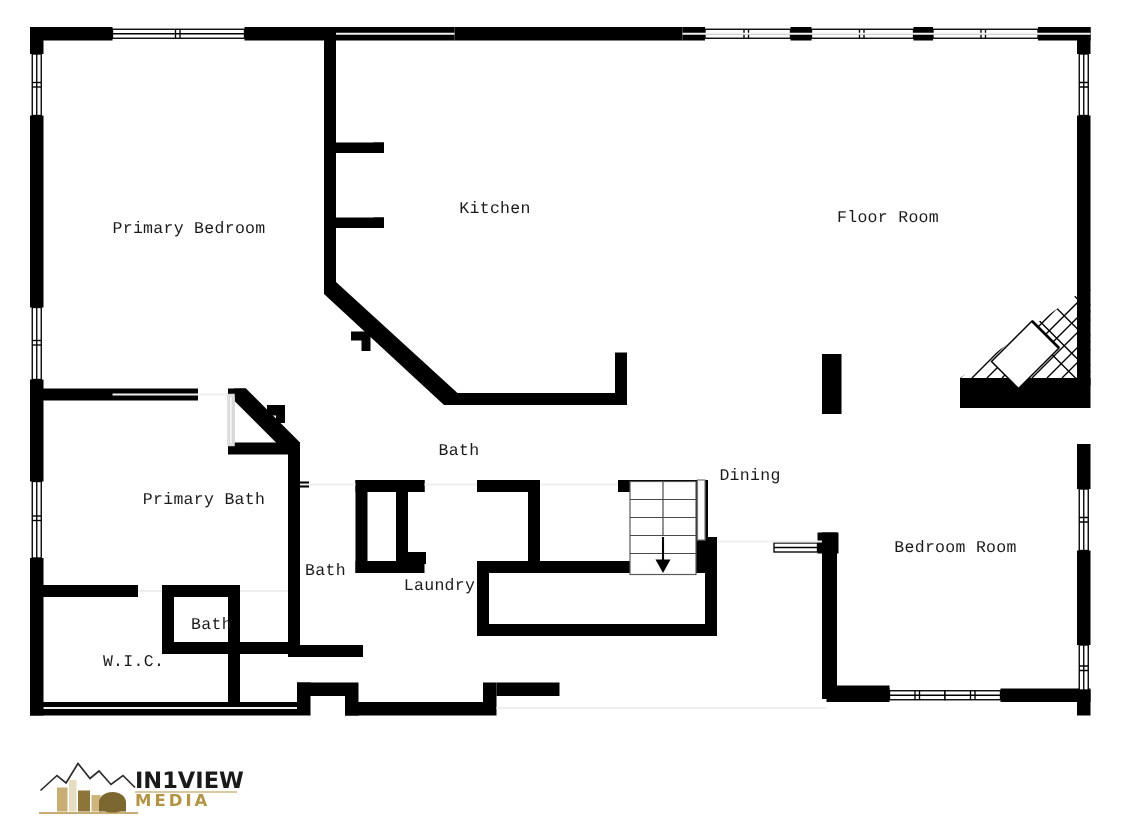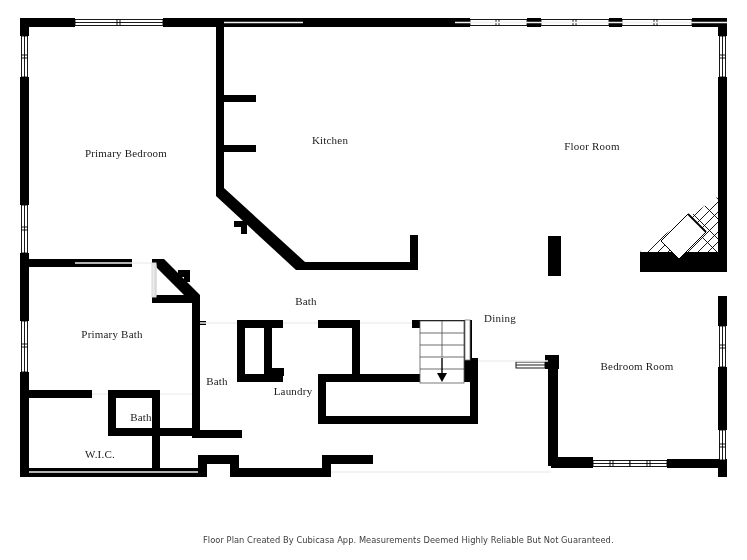--- a/index.html
+++ b/index.html
@@ -20,21 +20,21 @@
     background: #ffffff;
   }
   #floorplan-svg {
     position: absolute;
     left: 0; top: 0;
     width: 747px; height: 560px;
     display: block;
   }
   .room-label {
     position: absolute;
-    font-family: Liberation Serif, serif;
+    font-family: Liberation Mono, monospace;
     font-size: 11px;
     color: #1b1b1b;
     white-space: nowrap;
     transform: translate(-50%, -50%);
     letter-spacing: 0.2px;
     pointer-events: none;
   }
   
   #footer-note {
     position: absolute;
@@ -321,24 +321,43 @@
       <rect x="465" y="320" width="5" height="40" fill="#ffffff" stroke="#777" stroke-width="0.8"></rect>
     </g>
 
   </svg>
 
   <div class="room-label" style="left:126px; top:153px;">Primary Bedroom</div>
   <div class="room-label" style="left:330px; top:140px;">Kitchen</div>
   <div class="room-label" style="left:592px; top:146px;">Floor Room</div>
   <div class="room-label" style="left:306px; top:301px;">Bath</div>
   <div class="room-label" style="left:500px; top:318px;">Dining</div>
-  <div class="room-label" style="left:112px; top:334px;">Primary Bath</div>
+  <div class="room-label" style="left:136px; top:334px;">Primary Bath</div>
   <div class="room-label" style="left:217px; top:381px;">Bath</div>
   <div class="room-label" style="left:141px; top:417px;">Bath</div>
   <div class="room-label" style="left:293px; top:391px;">Laundry</div>
-  <div class="room-label" style="left:100px;  top:442px;margin-top:12px;">W.I.C.</div>
+  <div class="room-label" style="left:89px;  top:442px;">W.I.C.</div>
   <div class="room-label" style="left:637px; top:366px;">Bedroom Room</div>
 
-
-
-  <div id="footer-note">Floor Plan Created By Cubicasa App. Measurements Deemed Highly Reliable But Not Guaranteed.</div>
+  <div id="logo-block">
+    <svg viewBox="0 0 140 45" width="140" height="45">
+
+      <polyline points="5,24 16,14 22,19 30,6 38,16 44,11 52,20 60,14 68,22" fill="none" stroke="#2b2b2b" stroke-width="1.1"></polyline>
+
+      <rect x="16" y="22" width="7" height="16" fill="#c8ae74"></rect>
+      <rect x="24" y="17" width="5" height="21" fill="#e6dcc2"></rect>
+      <rect x="30" y="24" width="8" height="14" fill="#8d7438"></rect>
+      <rect x="39" y="27" width="6" height="11" fill="#cdb478"></rect>
+
+      <ellipse cx="53" cy="32" rx="9" ry="7" fill="#7d6730"></ellipse>
+      <rect x="44" y="32" width="18" height="6" fill="#7d6730"></rect>
+
+      <line x1="4" y1="39" x2="70" y2="39" fill="none" stroke="#b39344" stroke-width="1"></line>
+
+      <text x="68" y="22" font-family="DejaVu Sans, Liberation Sans, sans-serif" font-size="15" font-weight="bold" fill="#1a1a1a">IN1VIEW</text>
+      <text x="68" y="34" font-family="DejaVu Sans, Liberation Sans, sans-serif" font-size="11" font-weight="bold" fill="#b39344" letter-spacing="2">MEDIA</text>
+      <line x1="68" y1="25" x2="136" y2="25" stroke="#b39344" stroke-width="0.8"></line>
+    </svg>
+  </div>
+
+
 
 </div>
 
 </body></html>

